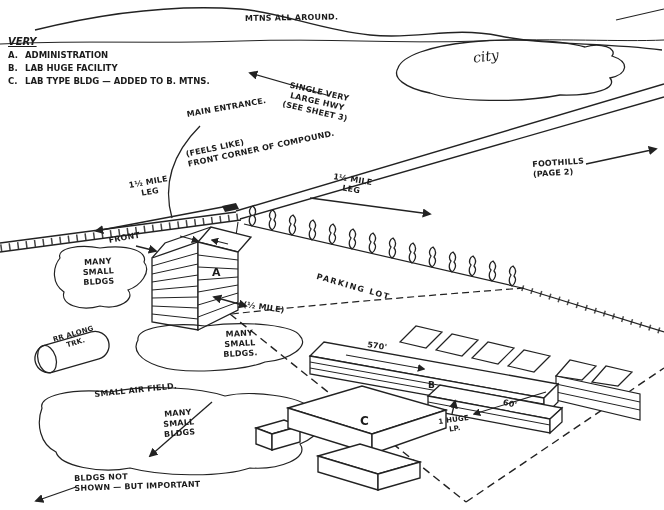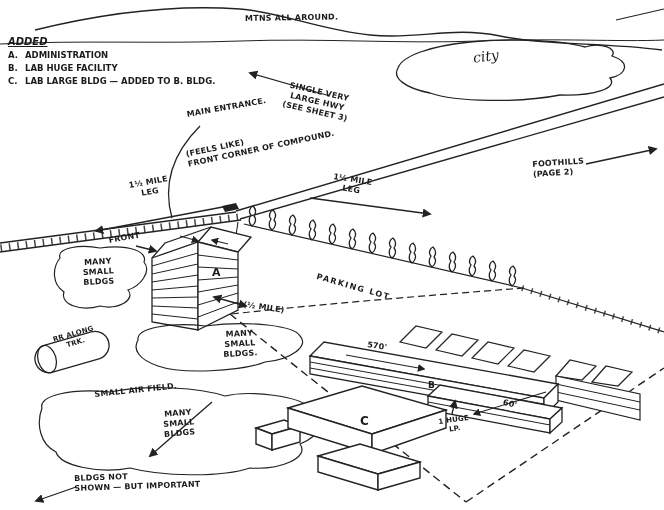--- a/index.html
+++ b/index.html
@@ -159,32 +159,32 @@
     <path d="M586,164 L656,149" marker-end="url(#ah)"></path>
     <path d="M136,246 L156,251" marker-end="url(#ah)"></path>
     <path d="M214,297 L246,306" marker-start="url(#ah)" marker-end="url(#ah)"></path>
     <path d="M212,402 L150,456" marker-end="url(#ah)"></path>
     <path d="M76,487 L36,501" marker-end="url(#ah)"></path>
     <path d="M452,414 L455,401" marker-end="url(#ah)"></path>
   </g>
 </svg>
 
 <div class="legend" style="left:8px;top:36px">
-  <div class="legend-h">ADDED</div>
+  <div class="legend-h">VERY</div>
   <div class="legend-row">
     <span class="k">A.</span>
     <span>ADMINISTRATION</span>
   </div>
   <div class="legend-row">
     <span class="k">B.</span>
     <span>LAB HUGE FACILITY</span>
   </div>
   <div class="legend-row">
     <span class="k">C.</span>
-    <span>LAB LARGE BLDG — ADDED TO B. BLDG.</span>
+    <span>LAB TYPE BLDG — ADDED TO B. MTNS.</span>
   </div>
 </div>
 
 <div class="lbl" style="left:245px;top:14px;transform:rotate(-1deg)">MTNS ALL AROUND.</div>
 <div class="lbl-city" style="left:472px;top:50px;transform:rotate(-8deg)">city</div>
 <div class="lbl c" style="left:288px;top:80px;transform:rotate(13deg)">SINGLE VERY
 LARGE HWY
 (SEE SHEET 3)</div>
 <div class="lbl" style="left:186px;top:110px;transform:rotate(-10deg)">MAIN ENTRANCE.</div>
 <div class="lbl" style="left:185px;top:150px;transform:rotate(-12deg)">(FEELS LIKE)

